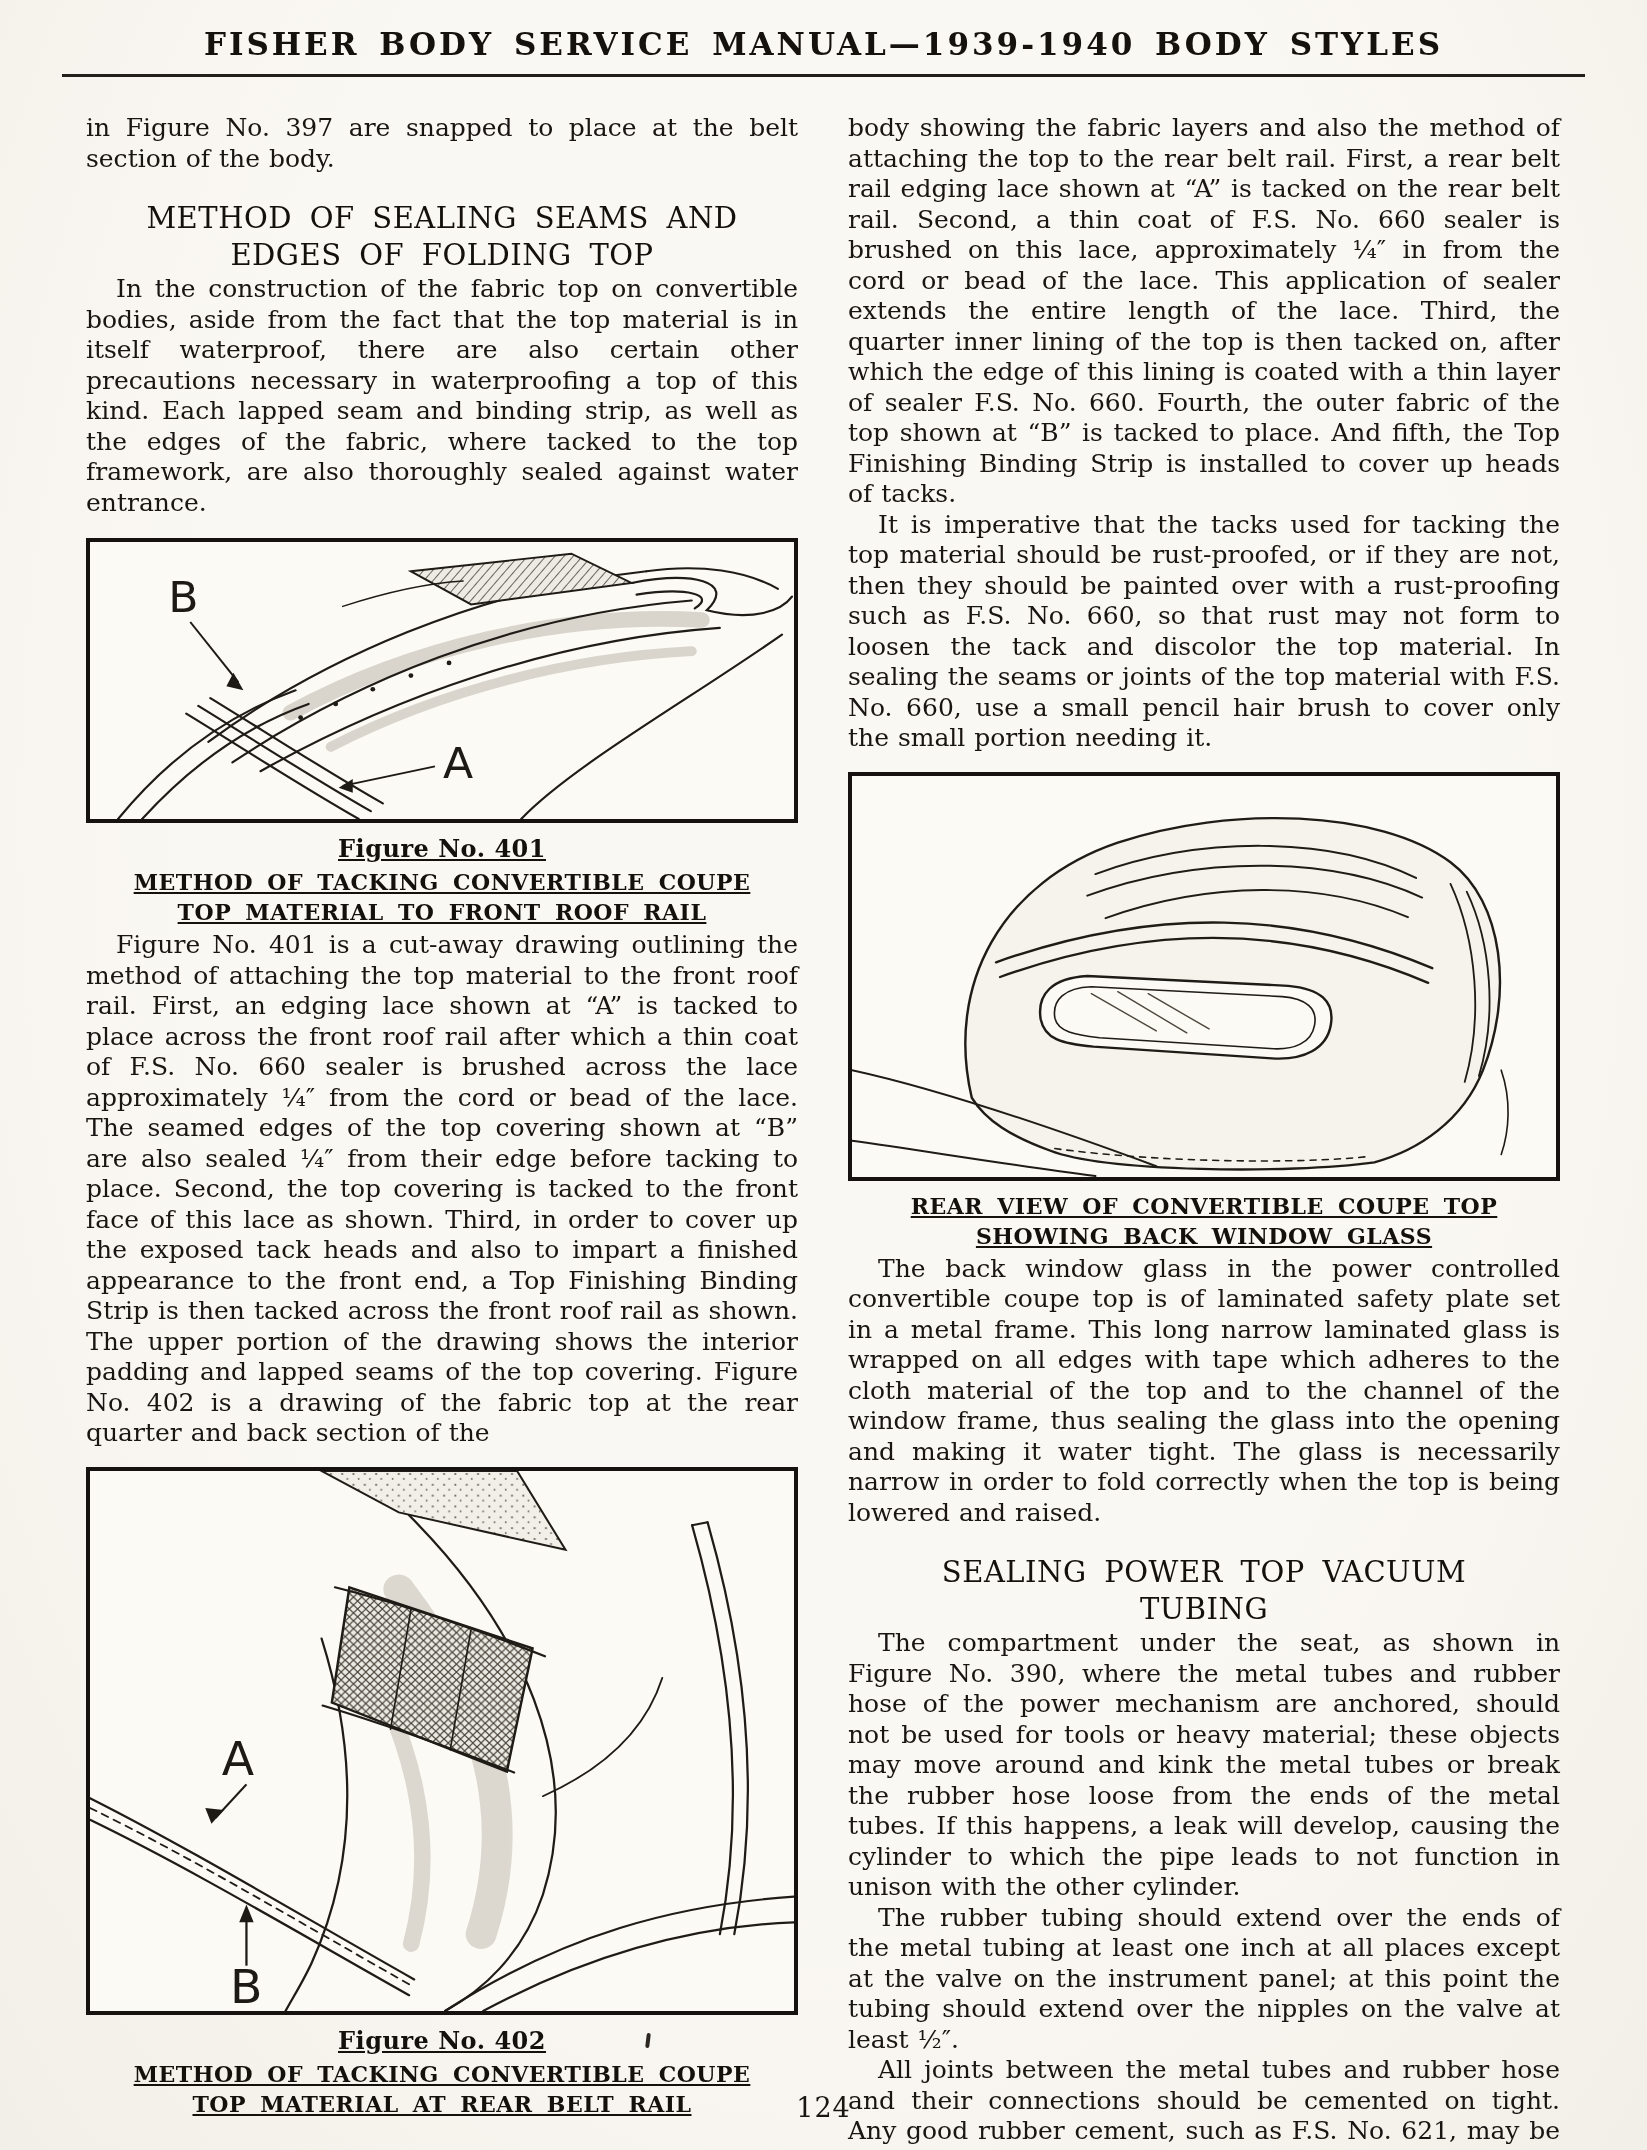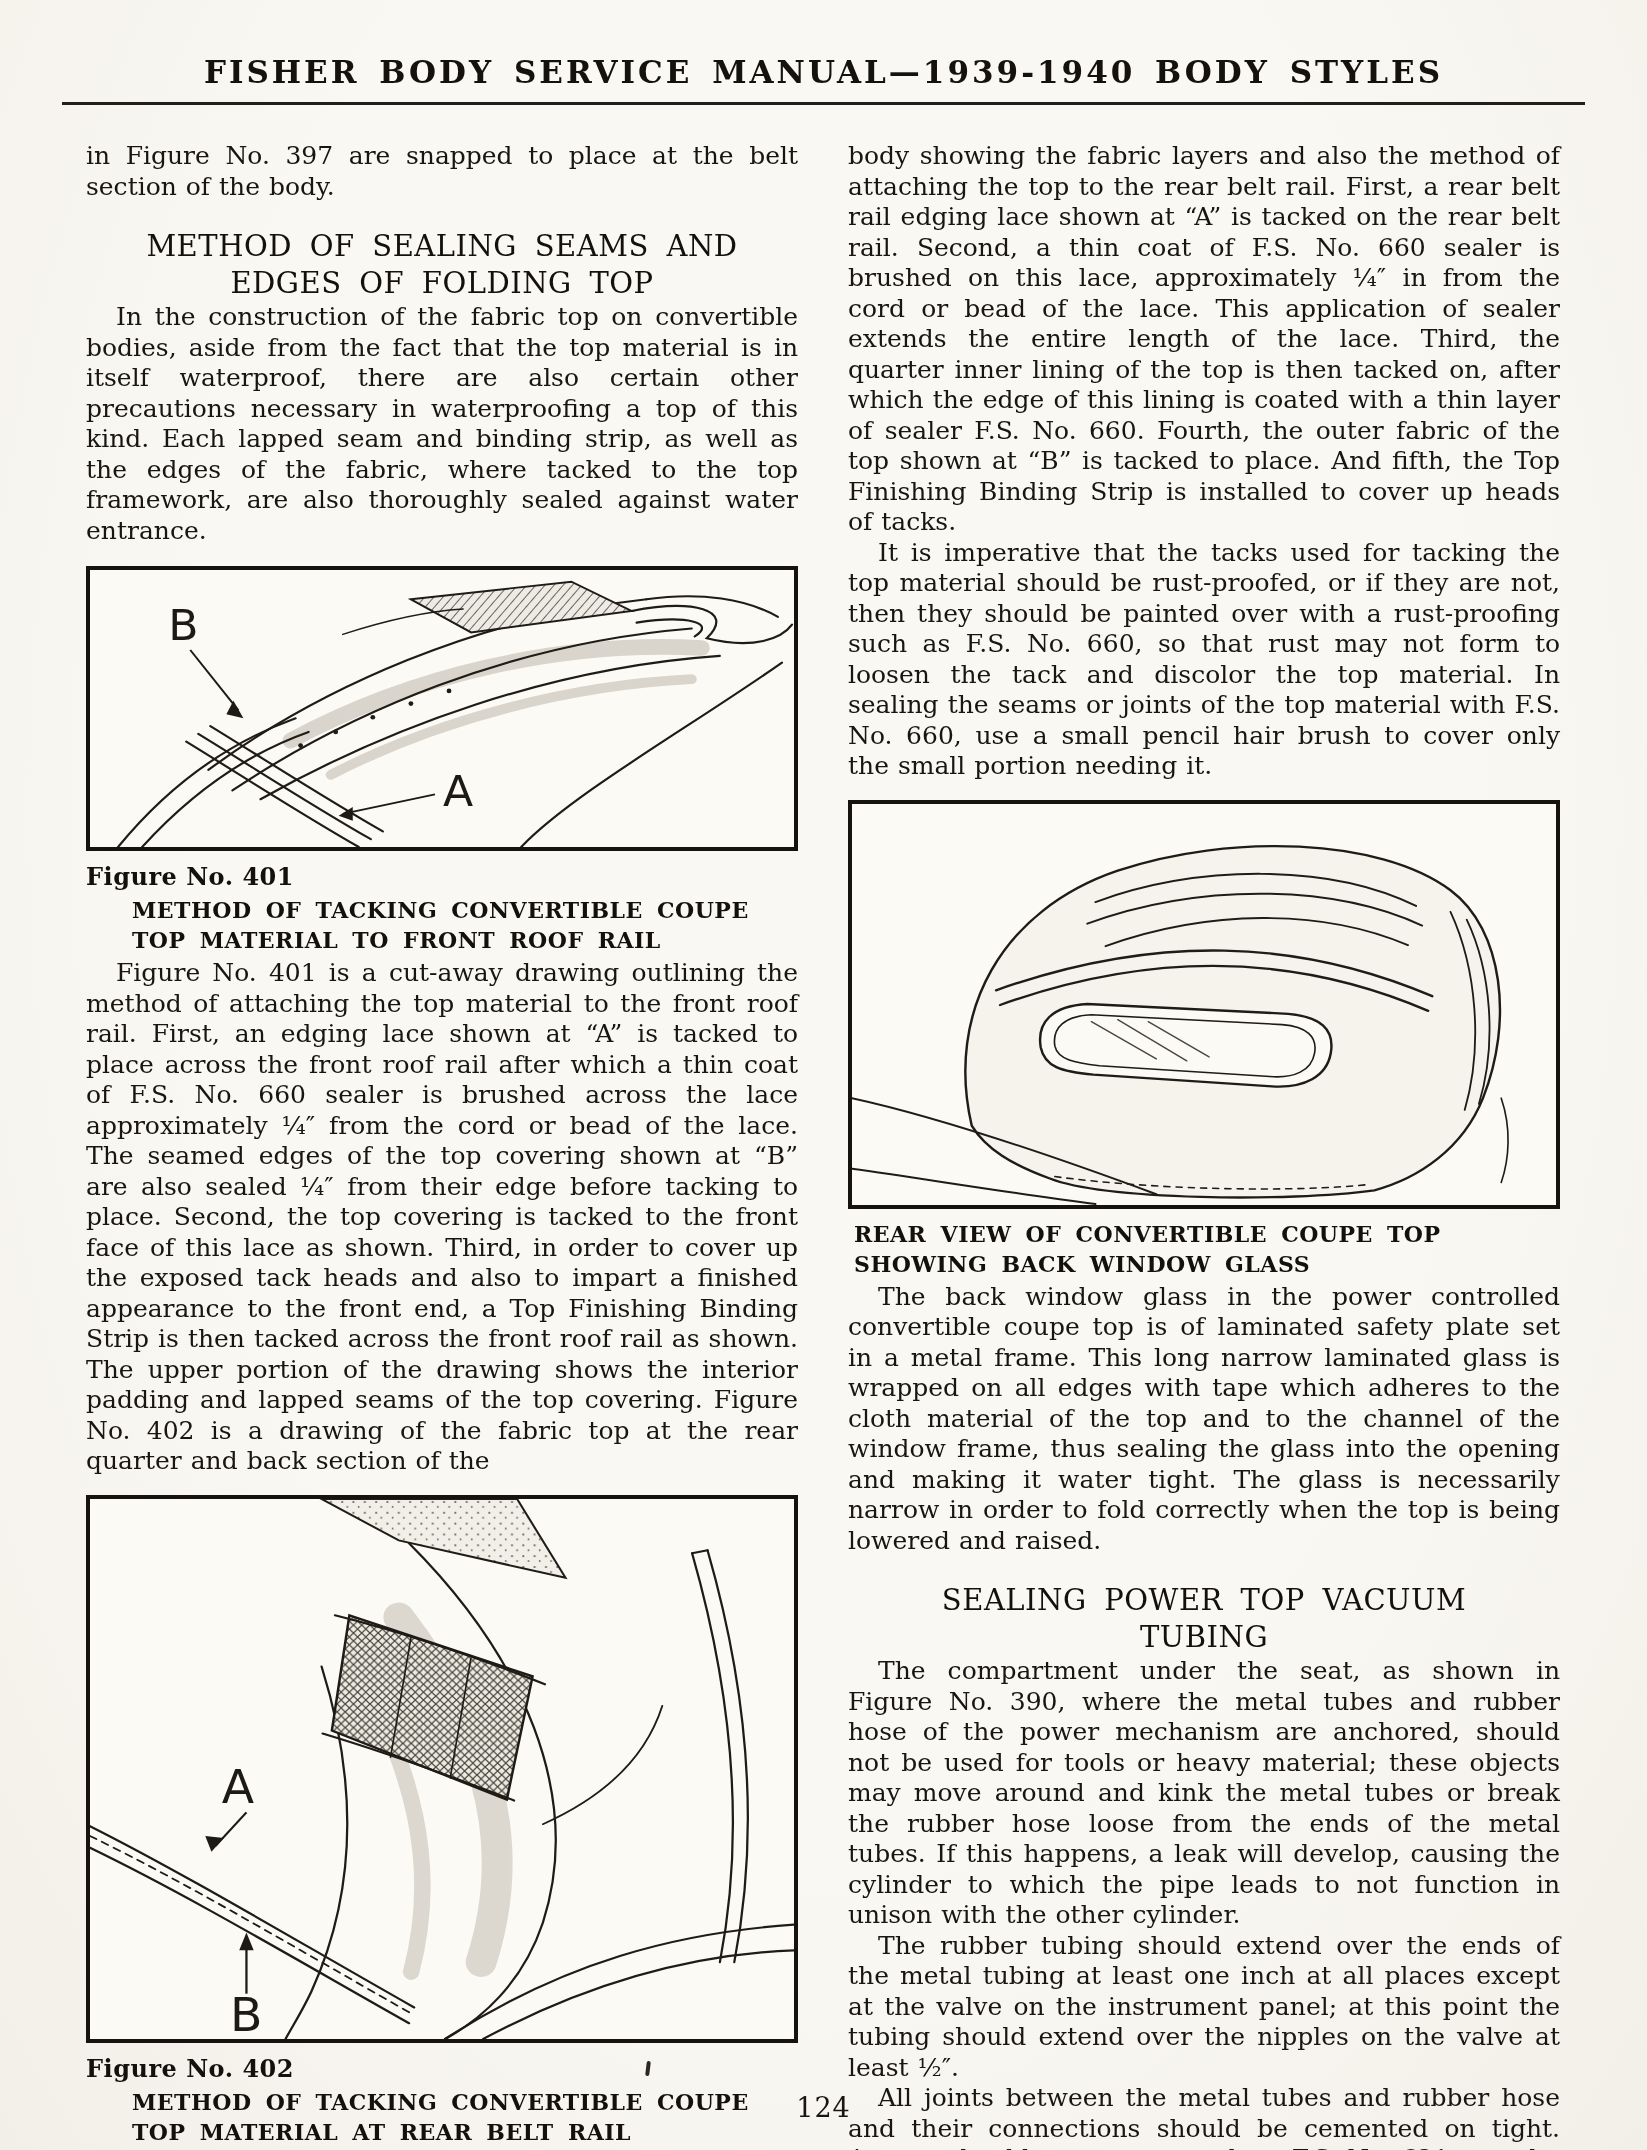--- a/index.html
+++ b/index.html
@@ -2,21 +2,21 @@
 <html><head>
 <meta charset="utf-8">
 <style>
   html,body{margin:0;padding:0;background:#d8d5cf;}
   .page{
     position:relative;width:1647px;height:2150px;overflow:hidden;
     background:radial-gradient(ellipse at 50% 38%, #faf8f3 55%, #f2efe8 100%);
     font-family:"DejaVu Serif","Liberation Serif",serif;color:#181512;
   }
   .header-title{
-    text-align:center;padding-top:54px;font-weight:bold;font-size:31px;
+    text-align:center;padding-top:26px;font-weight:bold;font-size:31px;
     letter-spacing:3px;word-spacing:6px;color:#15120e;
   }
   .header-rule{height:3px;background:#221e19;margin:12px 62px 0 62px;}
   .columns{display:flex;gap:50px;padding:0 86px;margin-top:36px;}
   .col{width:712px;}
   p.body-text{
     font-size:25px;line-height:30.5px;text-align:justify;margin:0;
     word-spacing:1px;
   }
   p.indent{text-indent:30px;}
@@ -24,21 +24,21 @@
   .mt24{margin-top:24px}.mt30{margin-top:30px}
   .section-heading{
     font-weight:normal;font-size:29px;line-height:37px;text-align:center;
     letter-spacing:.5px;word-spacing:8px;max-width:640px;margin:26px auto 0 auto;color:#14110d;
   }
   .figure-box{
     border:4px solid #15120f;background:#fcfaf5;box-sizing:border-box;width:100%;
   }
   .h285{height:285px}.h548{height:548px}.h409{height:409px}
   .figure-box svg{display:block;width:100%;height:100%;}
-  .fig-caption{position:relative;text-align:left;font-weight:bold;margin-top:10px;color:#14110d;}
+  .fig-caption{position:relative;text-align:center;font-weight:bold;margin-top:10px;color:#14110d;text-decoration:underline;}
   .fig-number{font-size:24px;line-height:31px;letter-spacing:.5px;}
   .fig-title{font-size:22px;line-height:30px;letter-spacing:.5px;word-spacing:6px;margin:3px auto;}
   .w620{max-width:620px}.w700{max-width:700px}
   .artifact{position:absolute;right:148px;top:8px;width:4px;height:15px;background:#2c2721;border-radius:2px;transform:rotate(7deg);}
   .page-number{position:absolute;left:0;right:0;bottom:27px;text-align:center;font-size:27px;letter-spacing:1px;}
 </style>
 </head>
 <body>
 
 <div class="page">

